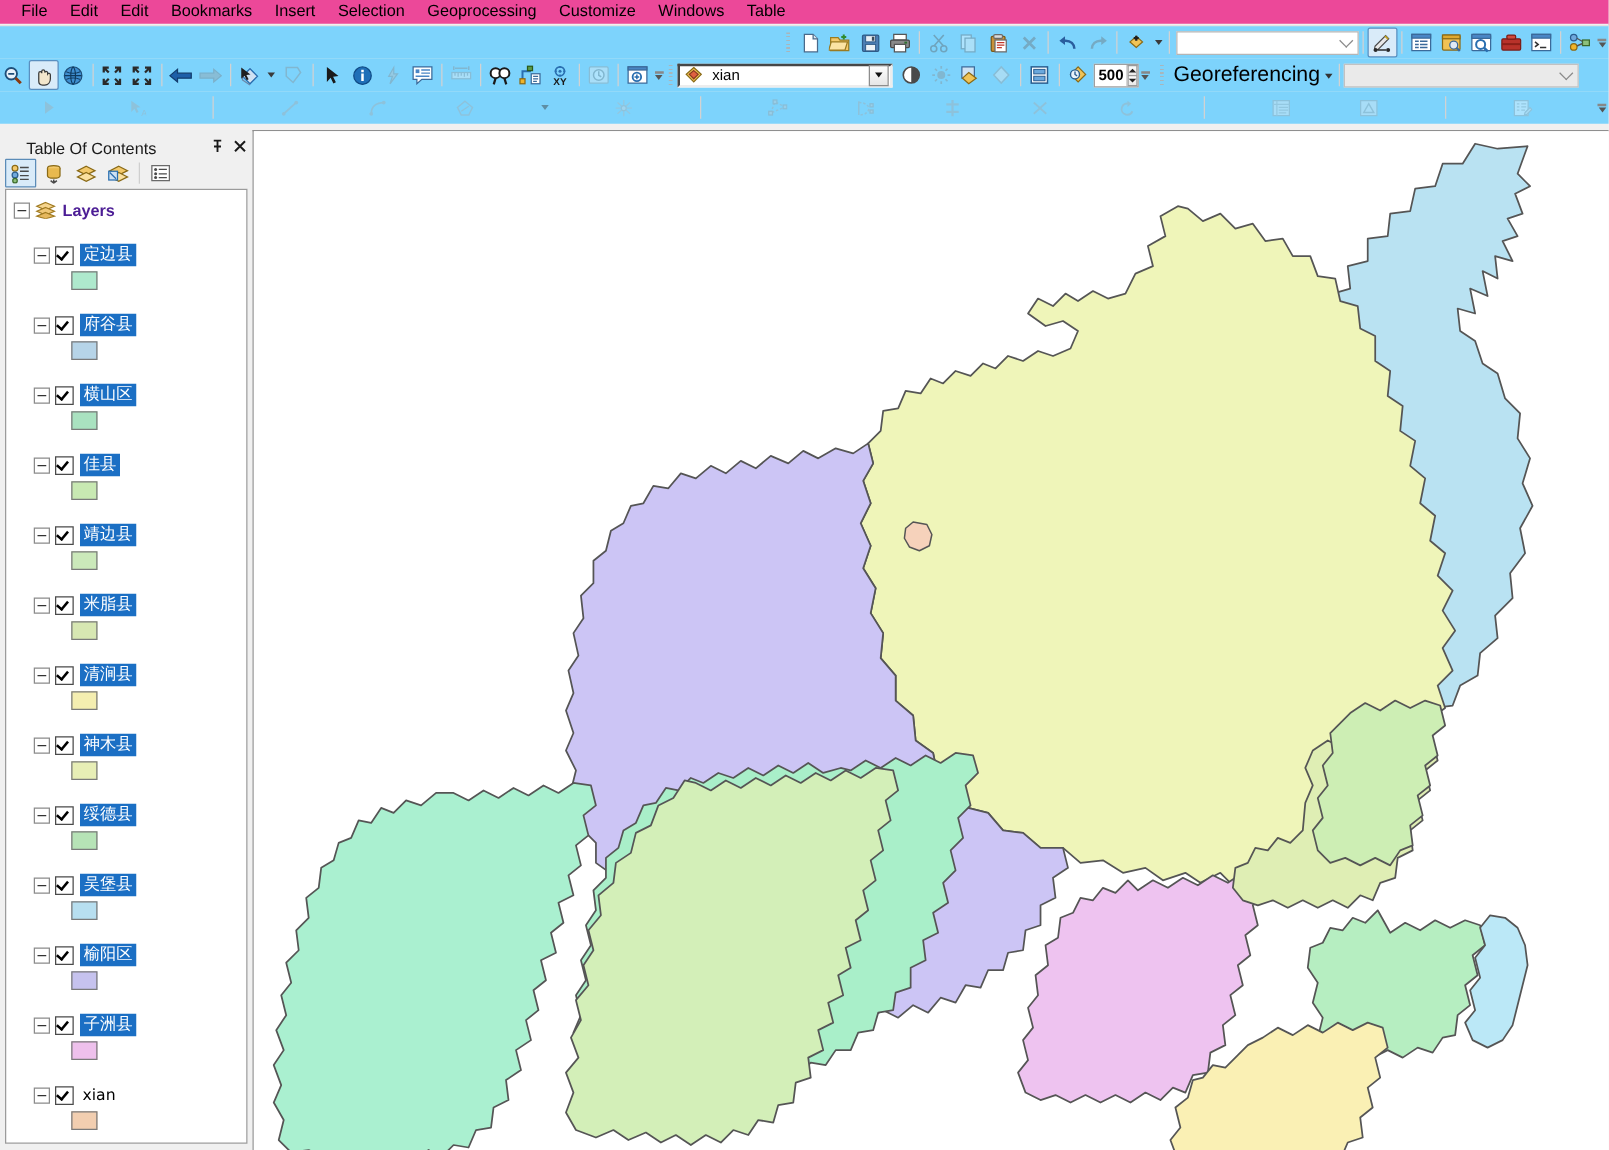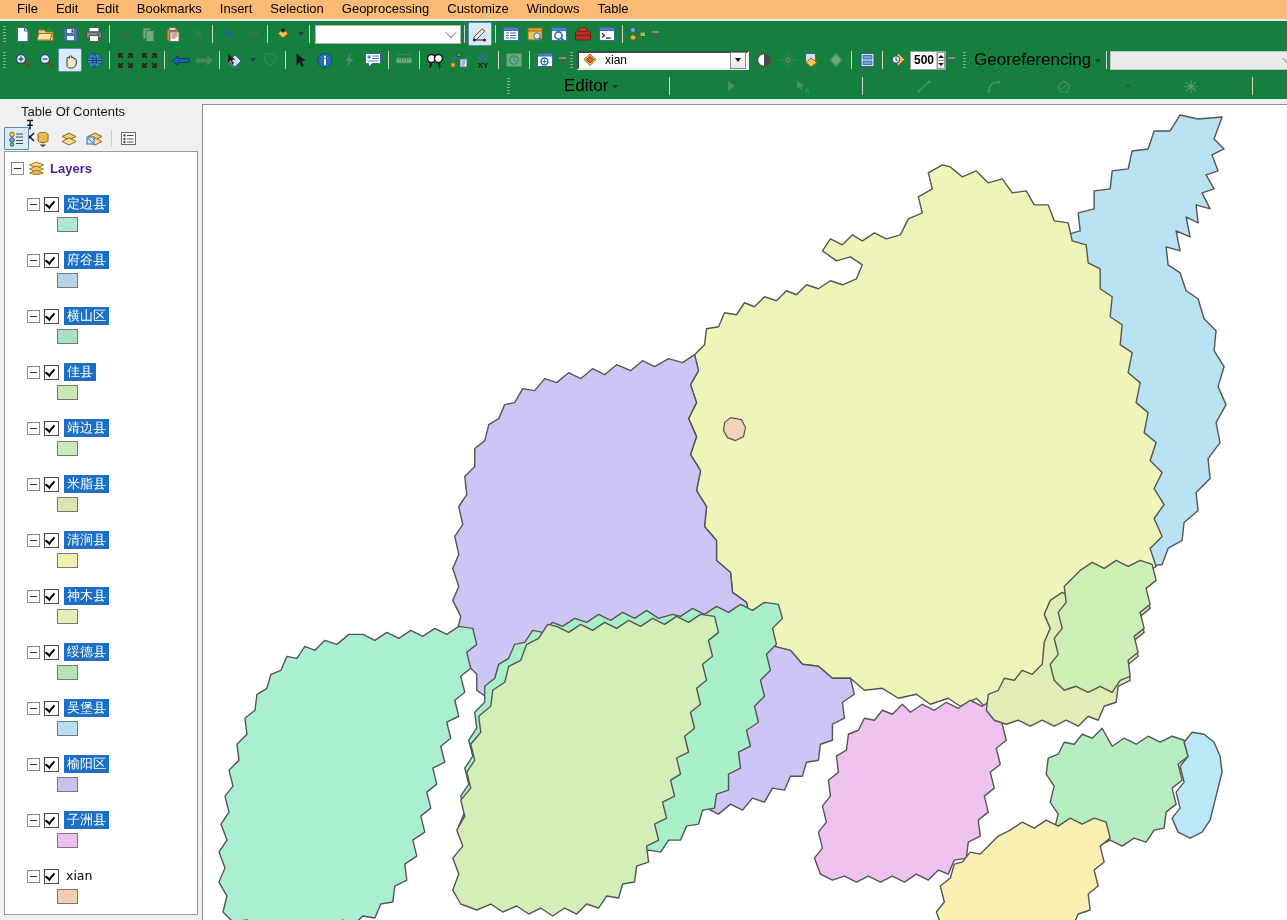--- a/index.html
+++ b/index.html
@@ -6,32 +6,33 @@
   body{
     width:1287px;height:920px;overflow:hidden;
     font-family:"Liberation Sans","DejaVu Sans",sans-serif;
     font-size:12px;color:#000;background:#f0f0f0;
     -webkit-font-smoothing:none;
   }
   .app{width:1287px;height:920px;position:relative;background:#f0f0f0;}
 
   
   .menubar{
-    height:19px;background:#fdba74;display:flex;align-items:center;
+    height:19px;background:#ec4899;display:flex;align-items:center;
     padding-left:8px;border-bottom:1px solid #f0f0f0;
   }
   .menubar .mi{
     padding:2px 9px 3px 9px;font-size:13px;color:#000;white-space:nowrap;
     font-family:"Liberation Sans",sans-serif;line-height:14px;
   }
 
   
   .tbrow{
-    height:26px;background:#15803d;display:flex;align-items:center;
+    height:26px;background:#7dd3fc;display:flex;align-items:center;
     position:relative;
+    justify-content:flex-end;
   }
   .tbrow.r1{border-top:1px solid #e3e3e3;}
   .grip{
     width:3px;height:16px;margin:0 4px 0 3px;flex:none;
     background-image:repeating-linear-gradient(to bottom,#b0b0b0 0 1px,transparent 1px 3px);
     opacity:.85;
   }
   .sep{width:1px;height:18px;background:#d2d2d2;margin:0 3px;flex:none;}
   .btn{
     width:22px;height:22px;display:flex;align-items:center;justify-content:center;
@@ -99,22 +100,22 @@
 
   .tbtext{font-size:17px;color:#000;padding:0 2px 0 4px;white-space:nowrap;}
   .tbtext .ca{display:inline-block;margin-left:4px;border-left:3.5px solid transparent;border-right:3.5px solid transparent;border-top:4px solid #333;vertical-align:middle;}
 
   
   .body{position:absolute;left:0;top:104px;right:0;bottom:0;display:flex;}
 
   
   .toc{width:201px;background:#f0f0f0;display:flex;flex-direction:column;flex:none;position:relative;}
   .toc-title{
-    height:22px;display:flex;align-items:flex-start;padding-left:21px;
-    font-size:13px;color:#1a1a1a;font-family:"Liberation Sans",sans-serif;flex-direction:column;
+    height:22px;display:flex;align-items:flex-end;padding-left:21px;
+    font-size:13px;color:#1a1a1a;font-family:"Liberation Sans",sans-serif;
   }
   .toc-title .t{flex:1;}
   .pinbtn,.closebtn{width:18px;height:18px;display:flex;align-items:center;justify-content:center;}
   .toc-tools{height:25px;display:flex;align-items:center;padding-left:4px;gap:1px;}
   .toc-tools .tb{
     width:23px;height:21px;display:flex;align-items:center;justify-content:center;
     border:1px solid transparent;border-radius:1px;
   }
   .toc-tools .tb.on{background:#d9ebf9;border-color:#5b8cb8;}
   .toc-tools .vsep{width:1px;height:17px;background:#cfcfcf;margin:0 3px;}

